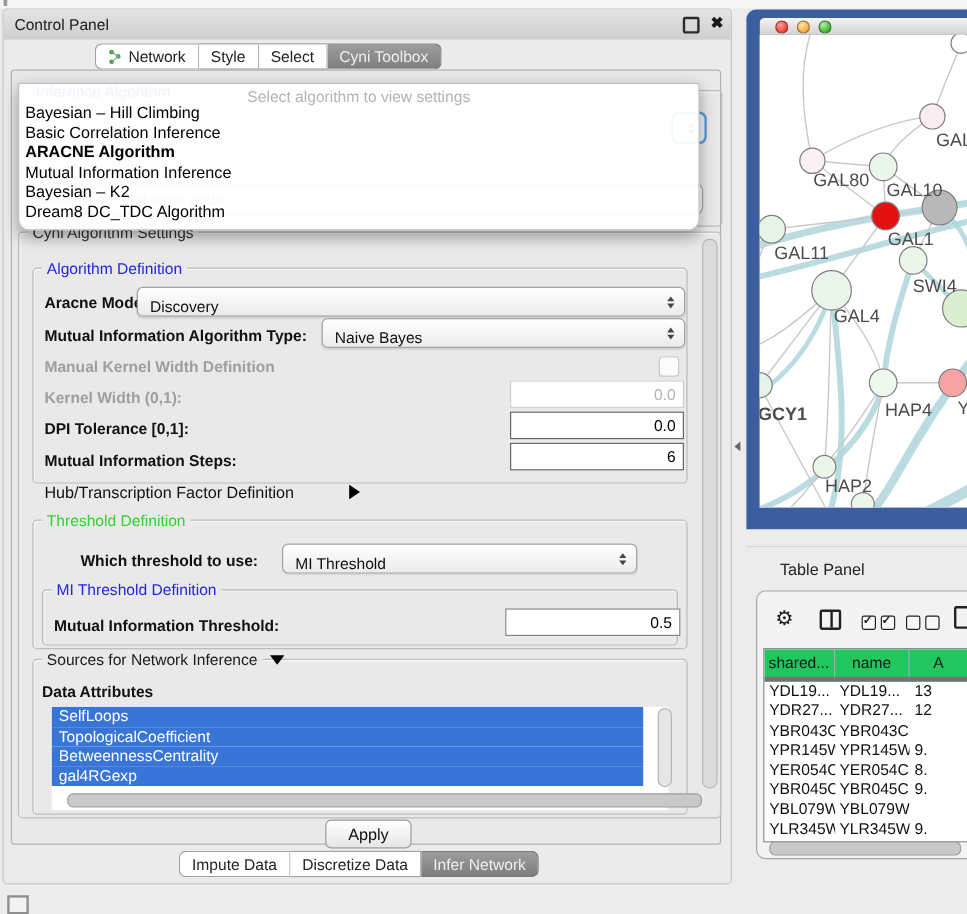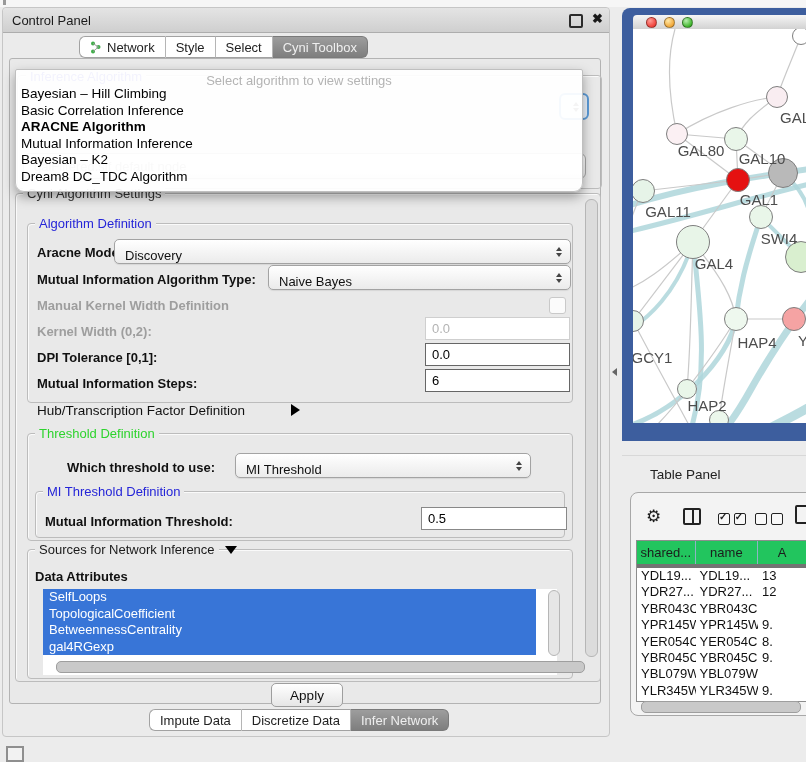--- a/index.html
+++ b/index.html
@@ -38,21 +38,21 @@
   .lbl{position:absolute;font-size:13px;font-weight:bold;color:#111;white-space:nowrap}
   .lbl.dis{color:#9e9e9e}
   .plain{font-weight:normal}
   .combo{position:absolute;height:25px;border:1px solid #a3a3a3;border-radius:5px;
       background:linear-gradient(#ffffff,#ebebeb);box-shadow:0 1px 1px rgba(0,0,0,.08);
       display:flex;align-items:flex-end;padding:0 26px 0 10px;font-size:13px;color:#111;box-sizing:border-box}
   .updown{position:absolute;right:8px;top:50%;transform:translateY(-50%);display:flex;flex-direction:column;gap:2px}
   .updown i{width:0;height:0;border-left:3.5px solid transparent;border-right:3.5px solid transparent;display:block}
   .updown .u{border-bottom:4px solid #444}
   .updown .d{border-top:4px solid #444}
-  .tf{position:absolute;height:23px;border:1px solid #666;background:#fff;text-align:left;
+  .tf{position:absolute;height:23px;border:1px solid #666;background:#fff;text-align:right;
       padding:0 6px;font:13px "Liberation Sans",sans-serif;box-sizing:border-box;color:#000}
   .tf.dis{border-color:#cfcfcf;color:#b3b3b3}
   .tri-r{width:0;height:0;border-top:6px solid transparent;border-bottom:6px solid transparent;border-left:9px solid #000;position:absolute}
   .tri-d{width:0;height:0;border-left:6px solid transparent;border-right:6px solid transparent;border-top:8px solid #000;position:absolute}
   .checkbox{position:absolute;width:15px;height:15px;border:1px solid #c9c9c9;border-radius:3px;background:#fbfbfb}
   #attr-list{position:absolute;left:42px;top:588px;width:514px;height:86px;overflow:hidden;background:#fff}
   .attr{height:16.5px;line-height:16.5px;background:#3875d7;color:#fff;padding-left:6px;font-size:13px;width:493px;box-sizing:border-box}
   .sb-v{position:absolute;border:1px solid #b6b6b6;background:#dcdcdc;border-radius:6px}
   .sb-h{position:absolute;border:1px solid #9e9e9e;background:#c9c9c9;border-radius:5px}
   #apply-btn{position:absolute;left:268px;top:675px;width:70px;height:22px;border:1px solid #9e9e9e;border-radius:5px;
@@ -158,21 +158,21 @@
       <span>Naive Bayes</span>
       <span class="updown">
           <i class="u"></i>
           <i class="d"></i>
         </span>
     </div>
 
     <span class="lbl dis" style="left:34px;top:290px">Manual Kernel Width Definition</span>
     <div class="checkbox" style="left:546px;top:289px"></div>
 
-    <span class="lbl dis" style="left:34px;top:316px">Kernel Width (0,2):</span>
+    <span class="lbl dis" style="left:34px;top:316px">Kernel Width (0,1):</span>
     <input class="tf dis" style="left: 422px; top: 309px; width: 145px;" value="0.0">
 
     <span class="lbl" style="left:34px;top:342px">DPI Tolerance [0,1]:</span>
     <input class="tf" style="left: 422px; top: 335px; width: 145px;" value="0.0">
 
     <span class="lbl" style="left:34px;top:368px">Mutual Information Steps:</span>
     <input class="tf" style="left: 422px; top: 361px; width: 145px;" value="6">
 
     <span class="lbl plain" style="left:34px;top:395px;font-size:13.5px">Hub/Transcription Factor Definition</span>
     <span class="tri-r" style="left:288px;top:396px"></span>
@@ -294,21 +294,21 @@
         <div class="node" style="left: 76px; top: 381px; width: 20px; height: 20px; background: rgb(236, 247, 236);"></div>
       </div>
     <div id="net-labels">
         <div class="nlabel" style="left: 147px; top: 80px;">GAL7</div>
         <div class="nlabel" style="left: 68px; top: 113px; transform: translateX(-50%);">GAL80</div>
         <div class="nlabel" style="left: 129px; top: 121px; transform: translateX(-50%);">GAL10</div>
         <div class="nlabel" style="left: 126px; top: 162px; transform: translateX(-50%);">GAL1</div>
         <div class="nlabel" style="left: 35px; top: 174px; transform: translateX(-50%);">GAL11</div>
         <div class="nlabel" style="left: 146px; top: 201px; transform: translateX(-50%);">SWI4</div>
         <div class="nlabel" style="left: 81px; top: 226px; transform: translateX(-50%);">GAL4</div>
-        <div class="nlabel" style="left: 19px; top: 320px; transform: translateX(-50%);">GCY1</div>
+        <div class="nlabel" style="left: 19px; top: 308px; transform: translateX(-50%); font-weight: bold;">GCY1</div>
         <div class="nlabel" style="left: 124px; top: 305px; transform: translateX(-50%);">HAP4</div>
         <div class="nlabel" style="left: 165px; top: 303px;">Y</div>
         <div class="nlabel" style="left: 74px; top: 368px; transform: translateX(-50%);">HAP2</div>
       </div>
   </div>
 
   <div id="tp-header">
     <span id="tp-title">Table Panel</span>
   </div>
   <div id="tp-win">

